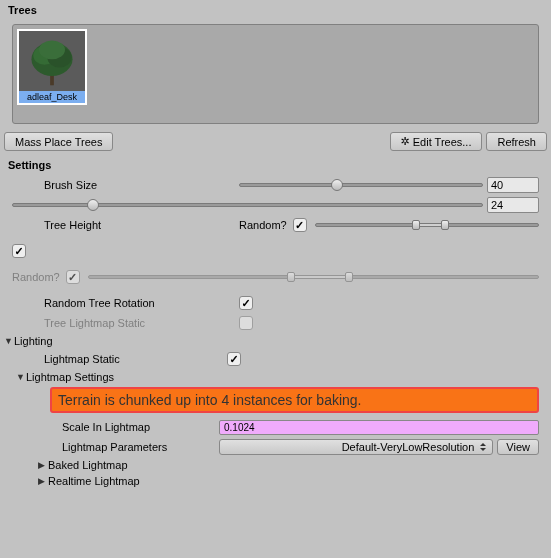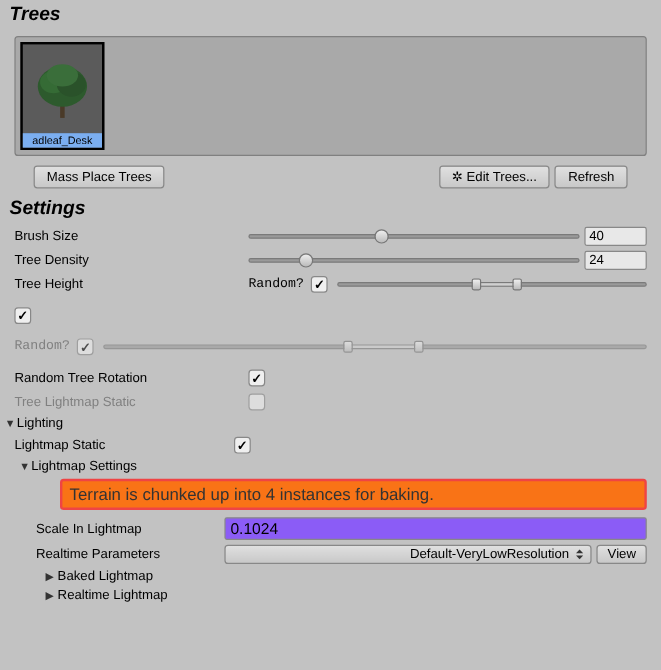--- a/index.html
+++ b/index.html
@@ -7,37 +7,36 @@
   font-family: Arial, sans-serif;
   font-size: 11px;
   background: #c2c2c2;
   color: #000;
   width: 551px;
   height: 558px;
   overflow: hidden;
 }
 .section-header {
   font-weight: bold;
-  font-size: 16px;
+  font-size: 11px;
   padding: 4px 8px;
-  font-style: italic;
 }
 .thumb-area {
   margin: 4px 12px;
   background: #a9a9a9;
   border: 1px solid #808080;
   border-radius: 3px;
   padding: 4px;
   height: 100px;
   display: flex;
 }
 .thumb-item {
   width: 70px;
-  height: 90px;
-  border: 2px solid #000000;
+  height: 76px;
+  border: 2px solid #ffffff;
   background: #5b5b5b;
   display: flex;
   flex-direction: column;
 }
 .thumb-img {
   flex: 1;
   display: flex;
   align-items: center;
   justify-content: center;
 }
@@ -45,21 +44,21 @@
   background: #7baef0;
   font-size: 9px;
   text-align: center;
   padding: 1px 0;
   overflow: hidden;
   white-space: nowrap;
   color: #000;
 }
 .button-row {
   display: flex;
-  padding: 4px 28px;
+  padding: 4px 4px;
   gap: 4px;
 }
 .btn {
   background: linear-gradient(#e0e0e0, #c8c8c8);
   border: 1px solid #888;
   border-radius: 3px;
   padding: 2px 10px;
   font-size: 11px;
   cursor: pointer;
   display: inline-flex;
@@ -69,20 +68,21 @@
 .spacer { flex: 1; }
 .row {
   display: flex;
   align-items: center;
   padding: 2px 12px;
   min-height: 20px;
 }
 .label {
   width: 195px;
   font-size: 11px;
+  margin-left: 32px;
 }
 .label.disabled { color: #808080; }
 .slider-wrap {
   flex: 1;
   display: flex;
   align-items: center;
   gap: 4px;
 }
 .slider {
   flex: 1;
@@ -129,25 +129,25 @@
   width: 52px;
   background: #e8e8e8;
   border: 1px solid #888;
   border-radius: 2px;
   padding: 1px 3px;
   font-size: 11px;
   text-align: left;
 }
 .text-field {
   flex: 1;
-  background: #8b5cf6;
+  background: #f0abfc;
   border: 1px solid #888;
   border-radius: 2px;
   padding: 1px 4px;
-  font-size: 13px;
+  font-size: 10px;
 }
 .checkbox {
   width: 14px;
   height: 14px;
   background: #efefef;
   border: 1px solid #888;
   border-radius: 3px;
   display: inline-flex;
   align-items: center;
   justify-content: center;
@@ -155,21 +155,20 @@
 }
 .checkbox.checked::after {
   content: "✓";
   font-size: 11px;
   color: #000;
   font-weight: bold;
 }
 .sub-label {
   font-size: 11px;
   margin-right: 6px;
-  font-family: Liberation Mono, monospace;
 }
 .sub-label.disabled { color: #808080; }
 .foldout {
   display: flex;
   align-items: center;
   padding: 2px 4px;
   cursor: pointer;
 }
 .foldout-arrow {
   width: 10px;
@@ -255,21 +254,20 @@
   <div class="label">Brush Size</div>
   <div class="slider-wrap">
     <div class="slider">
       <div class="slider-thumb" style="left:40%"></div>
     </div>
     <input class="num-field" value="40" style="">
   </div>
 </div>
 
 <div class="row">
-  <div class="label">Tree Density</div>
   <div class="slider-wrap">
     <div class="slider">
       <div class="slider-thumb" style="left:17%"></div>
     </div>
     <input class="num-field" value="24" style="">
   </div>
 </div>
 
 <div class="row">
   <div class="label">Tree Height</div>
@@ -324,21 +322,21 @@
 </div>
 
 <div class="info-box">Terrain is chunked up into 4 instances for baking.</div>
 
 <div class="row indent-3">
   <div class="label" style="width:157px">Scale In Lightmap</div>
   <input class="text-field" value="0.1024" style="">
 </div>
 
 <div class="row indent-3">
-  <div class="label" style="width:157px">Realtime Parameters</div>
+  <div class="label" style="width:157px">Lightmap Parameters</div>
   <div class="dropdown">Default-VeryLowResolution</div>
   <div style="width:4px"></div>
   <button class="btn" style="padding:1px 8px">View</button>
 </div>
 
 <div class="foldout" style="padding-left:38px">
   <span class="foldout-arrow">▶</span>
   <span class="foldout-label">Baked Lightmap</span>
 </div>
 

